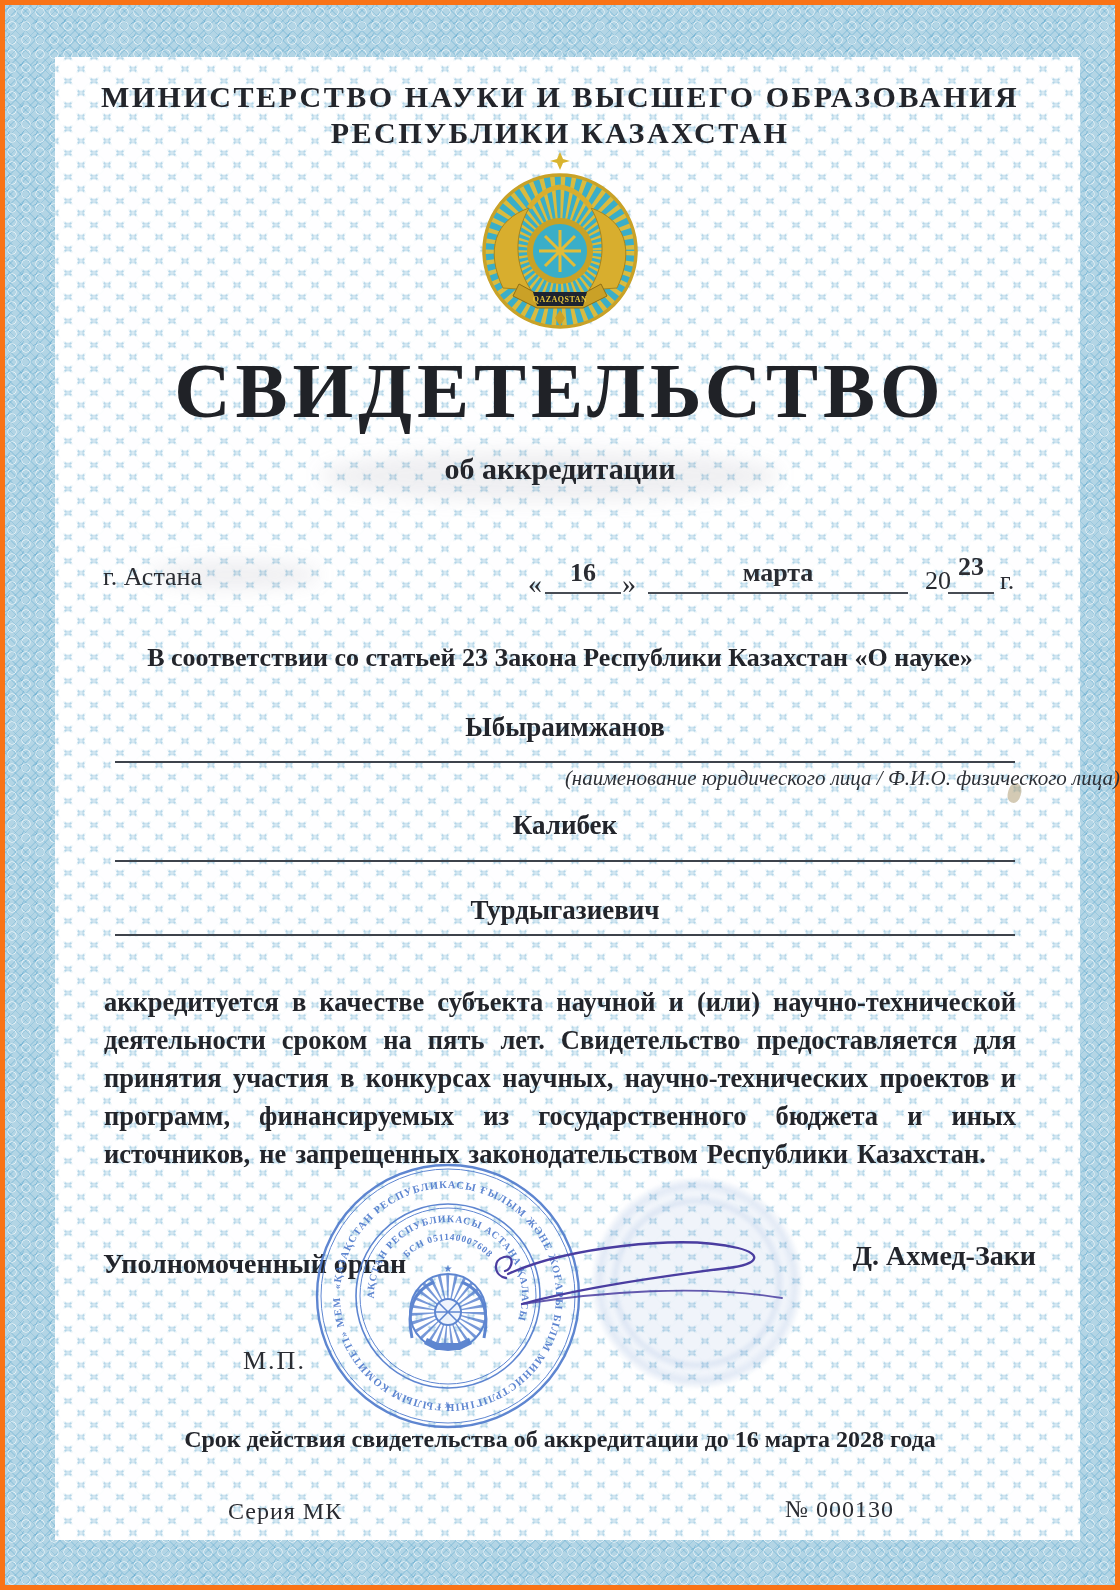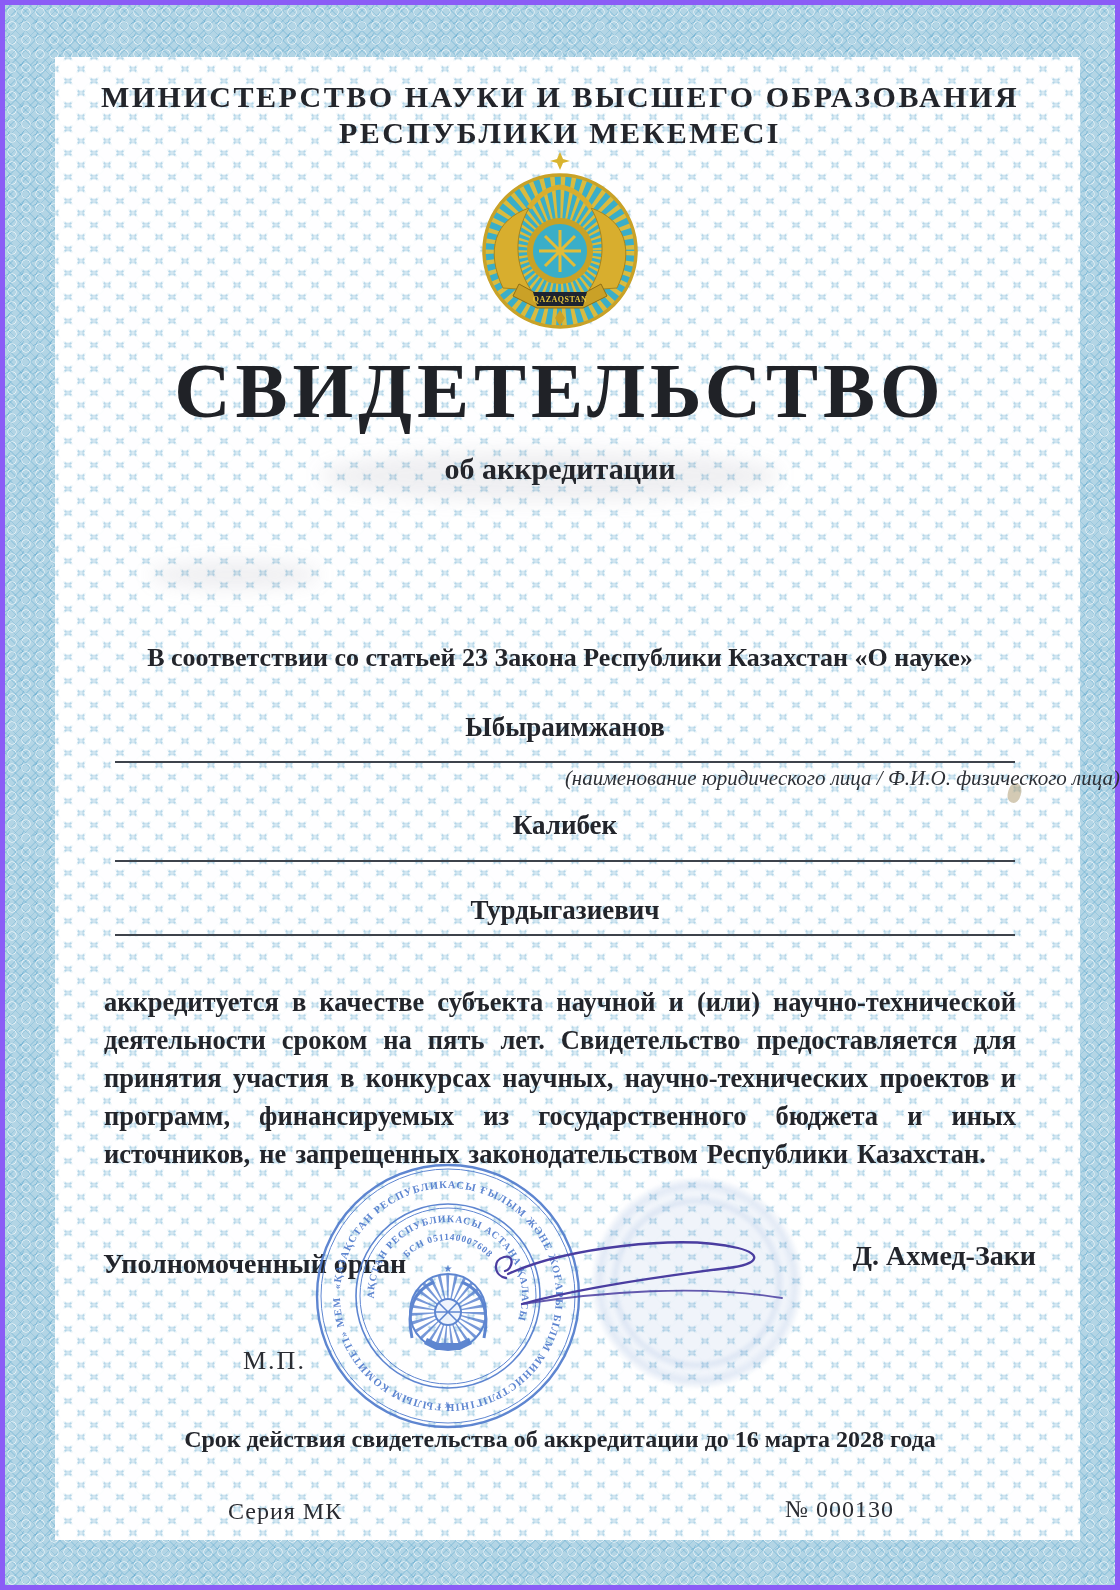--- a/index.html
+++ b/index.html
@@ -1,16 +1,16 @@
 <!DOCTYPE html>
 <html><head>
 <meta charset="utf-8">
 <style>
   html,body{margin:0;padding:0;background:#e8edf0;}
-  .page{position:relative;width:1120px;height:1590px;background:#8b5cf6;overflow:hidden;
+  .page{position:relative;width:1120px;height:1590px;background:#f97316;overflow:hidden;
         font-family:"Liberation Serif","DejaVu Serif",serif;color:#26282e;}
   .abs{position:absolute;}
 
   
   .band{position:absolute;inset:5px;
     background-color:#b3d5e5;
     background-image:
       radial-gradient(circle at 7px 7px, rgba(255,255,255,0) 3.6px, rgba(255,255,255,.8) 4.1px, rgba(255,255,255,0) 5px),
       radial-gradient(circle at 0px 0px, rgba(255,255,255,0) 3.6px, rgba(60,150,196,.55) 4.1px, rgba(255,255,255,0) 5px),
       repeating-linear-gradient(45deg, rgba(86,166,205,.25) 0 1.2px, rgba(255,255,255,0) 1.2px 7px),
@@ -75,41 +75,51 @@
   <div class="inner"></div>
 
   <div class="abs smudge" style="left:320px;top:450px;width:460px;height:52px;"></div>
   <div class="abs smudge" style="left:150px;top:560px;width:170px;height:30px;"></div>
   <div class="abs ghost"></div>
   <div class="abs artifact"></div>
 
   <div class="content">
 
     <div class="abs ministry" style="top:80px;">МИНИСТЕРСТВО НАУКИ И ВЫСШЕГО ОБРАЗОВАНИЯ</div>
-    <div class="abs ministry" style="top:116px;">РЕСПУБЛИКИ МЕКЕМЕСІ</div>
+    <div class="abs ministry" style="top:116px;">РЕСПУБЛИКИ КАЗАХСТАН</div>
 
     <svg class="abs emblembox" viewBox="0 0 174 186">
       <path d="M87 2 L90 9 L97 11 L90 13 L87 20 L84 13 L77 11 L84 9 Z" fill="#d9b42e"></path>
       <circle cx="87" cy="101" r="76" fill="#3aaec8" stroke="#c9a227" stroke-width="2"></circle>
       <circle cx="87" cy="101" r="38" fill="none" stroke="#e2bc38" stroke-width="76" stroke-dasharray="2.4 3.2" opacity="0.95"></circle>
       <circle cx="87" cy="101" r="76" fill="none" stroke="#c9a227" stroke-width="3.5"></circle>
       <path d="M30 138 C12 100 22 70 56 58 C40 86 42 116 58 140 Z" fill="#d8ae2e" stroke="#a8851c" stroke-width="1"></path>
       <path d="M144 138 C162 100 152 70 118 58 C134 86 132 116 116 140 Z" fill="#d8ae2e" stroke="#a8851c" stroke-width="1"></path>
       <path d="M56 58 C66 44 78 38 87 37 M118 58 C108 44 96 38 87 37" fill="none" stroke="#d8ae2e" stroke-width="5"></path>
       <circle cx="87" cy="101" r="30" fill="#3aaec8" stroke="#c9a227" stroke-width="6"></circle>
       <path d="M72 86 L102 116 M72 116 L102 86 M66 101 L108 101 M87 80 L87 122" stroke="#e2bc38" stroke-width="3"></path>
       <path d="M40 146 L64 158 L110 158 L134 146 L128 134 L106 146 L68 146 L46 134 Z" fill="#caa127" stroke="#8f6f15" stroke-width="1"></path>
       <path d="M60 142 L114 142 L110 156 L64 156 Z" fill="#1d2430"></path>
       <text x="87" y="152" font-size="8" font-weight="bold" fill="#e8c53a" text-anchor="middle" letter-spacing="0.5">QAZAQSTAN</text>
       <path d="M87 160 l5 8 l-5 8 l-5 -8 Z" fill="#caa127"></path>
     </svg>
 
     <div class="abs title" style="top:352px;">СВИДЕТЕЛЬСТВО</div>
     <div class="abs subtitle" style="top:452px;">об аккредитации</div>
 
+    <div class="abs daterow" style="left:103px;top:558px;right:0;height:44px;">
+      <span class="abs" style="left:0;top:4px;">г. Астана</span>
+      <span class="abs" style="left:425px;top:10px;font-size:28px;">«</span>
+      <span class="abs u-line" style="left:442px;top:0px;width:76px;padding-bottom:4px;">16</span>
+      <span class="abs" style="left:519px;top:10px;font-size:28px;">»</span>
+      <span class="abs u-line" style="left:545px;top:0px;width:260px;padding-bottom:4px;">марта</span>
+      <span class="abs" style="left:822px;top:8px;">20</span>
+      <span class="abs u-line" style="left:845px;top:0px;width:46px;padding-bottom:4px;"><span style="position:relative;top:-6px;">23</span></span>
+      <span class="abs" style="left:897px;top:8px;">г.</span>
+    </div>
 
     <div class="abs lawline" style="top:643px;">В соответствии со статьей 23 Закона Республики Казахстан «О науке»</div>
 
     <div class="abs nameblock" style="top:712px;padding-bottom:18px;">Ыбыраимжанов</div>
     <div class="abs caption" style="top:766px;text-align:right;">(наименование юридического лица / Ф.И.О. физического лица)</div>
     <div class="abs nameblock" style="top:810px;padding-bottom:19px;">Калибек</div>
     <div class="abs nameblock" style="top:895px;padding-bottom:8px;">Турдыгазиевич</div>
 
     <div class="abs bodypara" style="top:983px;">аккредитуется в качестве субъекта научной и (или) научно-технической деятельности сроком на пять лет. Свидетельство предоставляется для принятия участия в конкурсах научных, научно-технических проектов и программ, финансируемых из государственного бюджета и иных источников, не запрещенных законодательством Республики Казахстан.</div>
 

